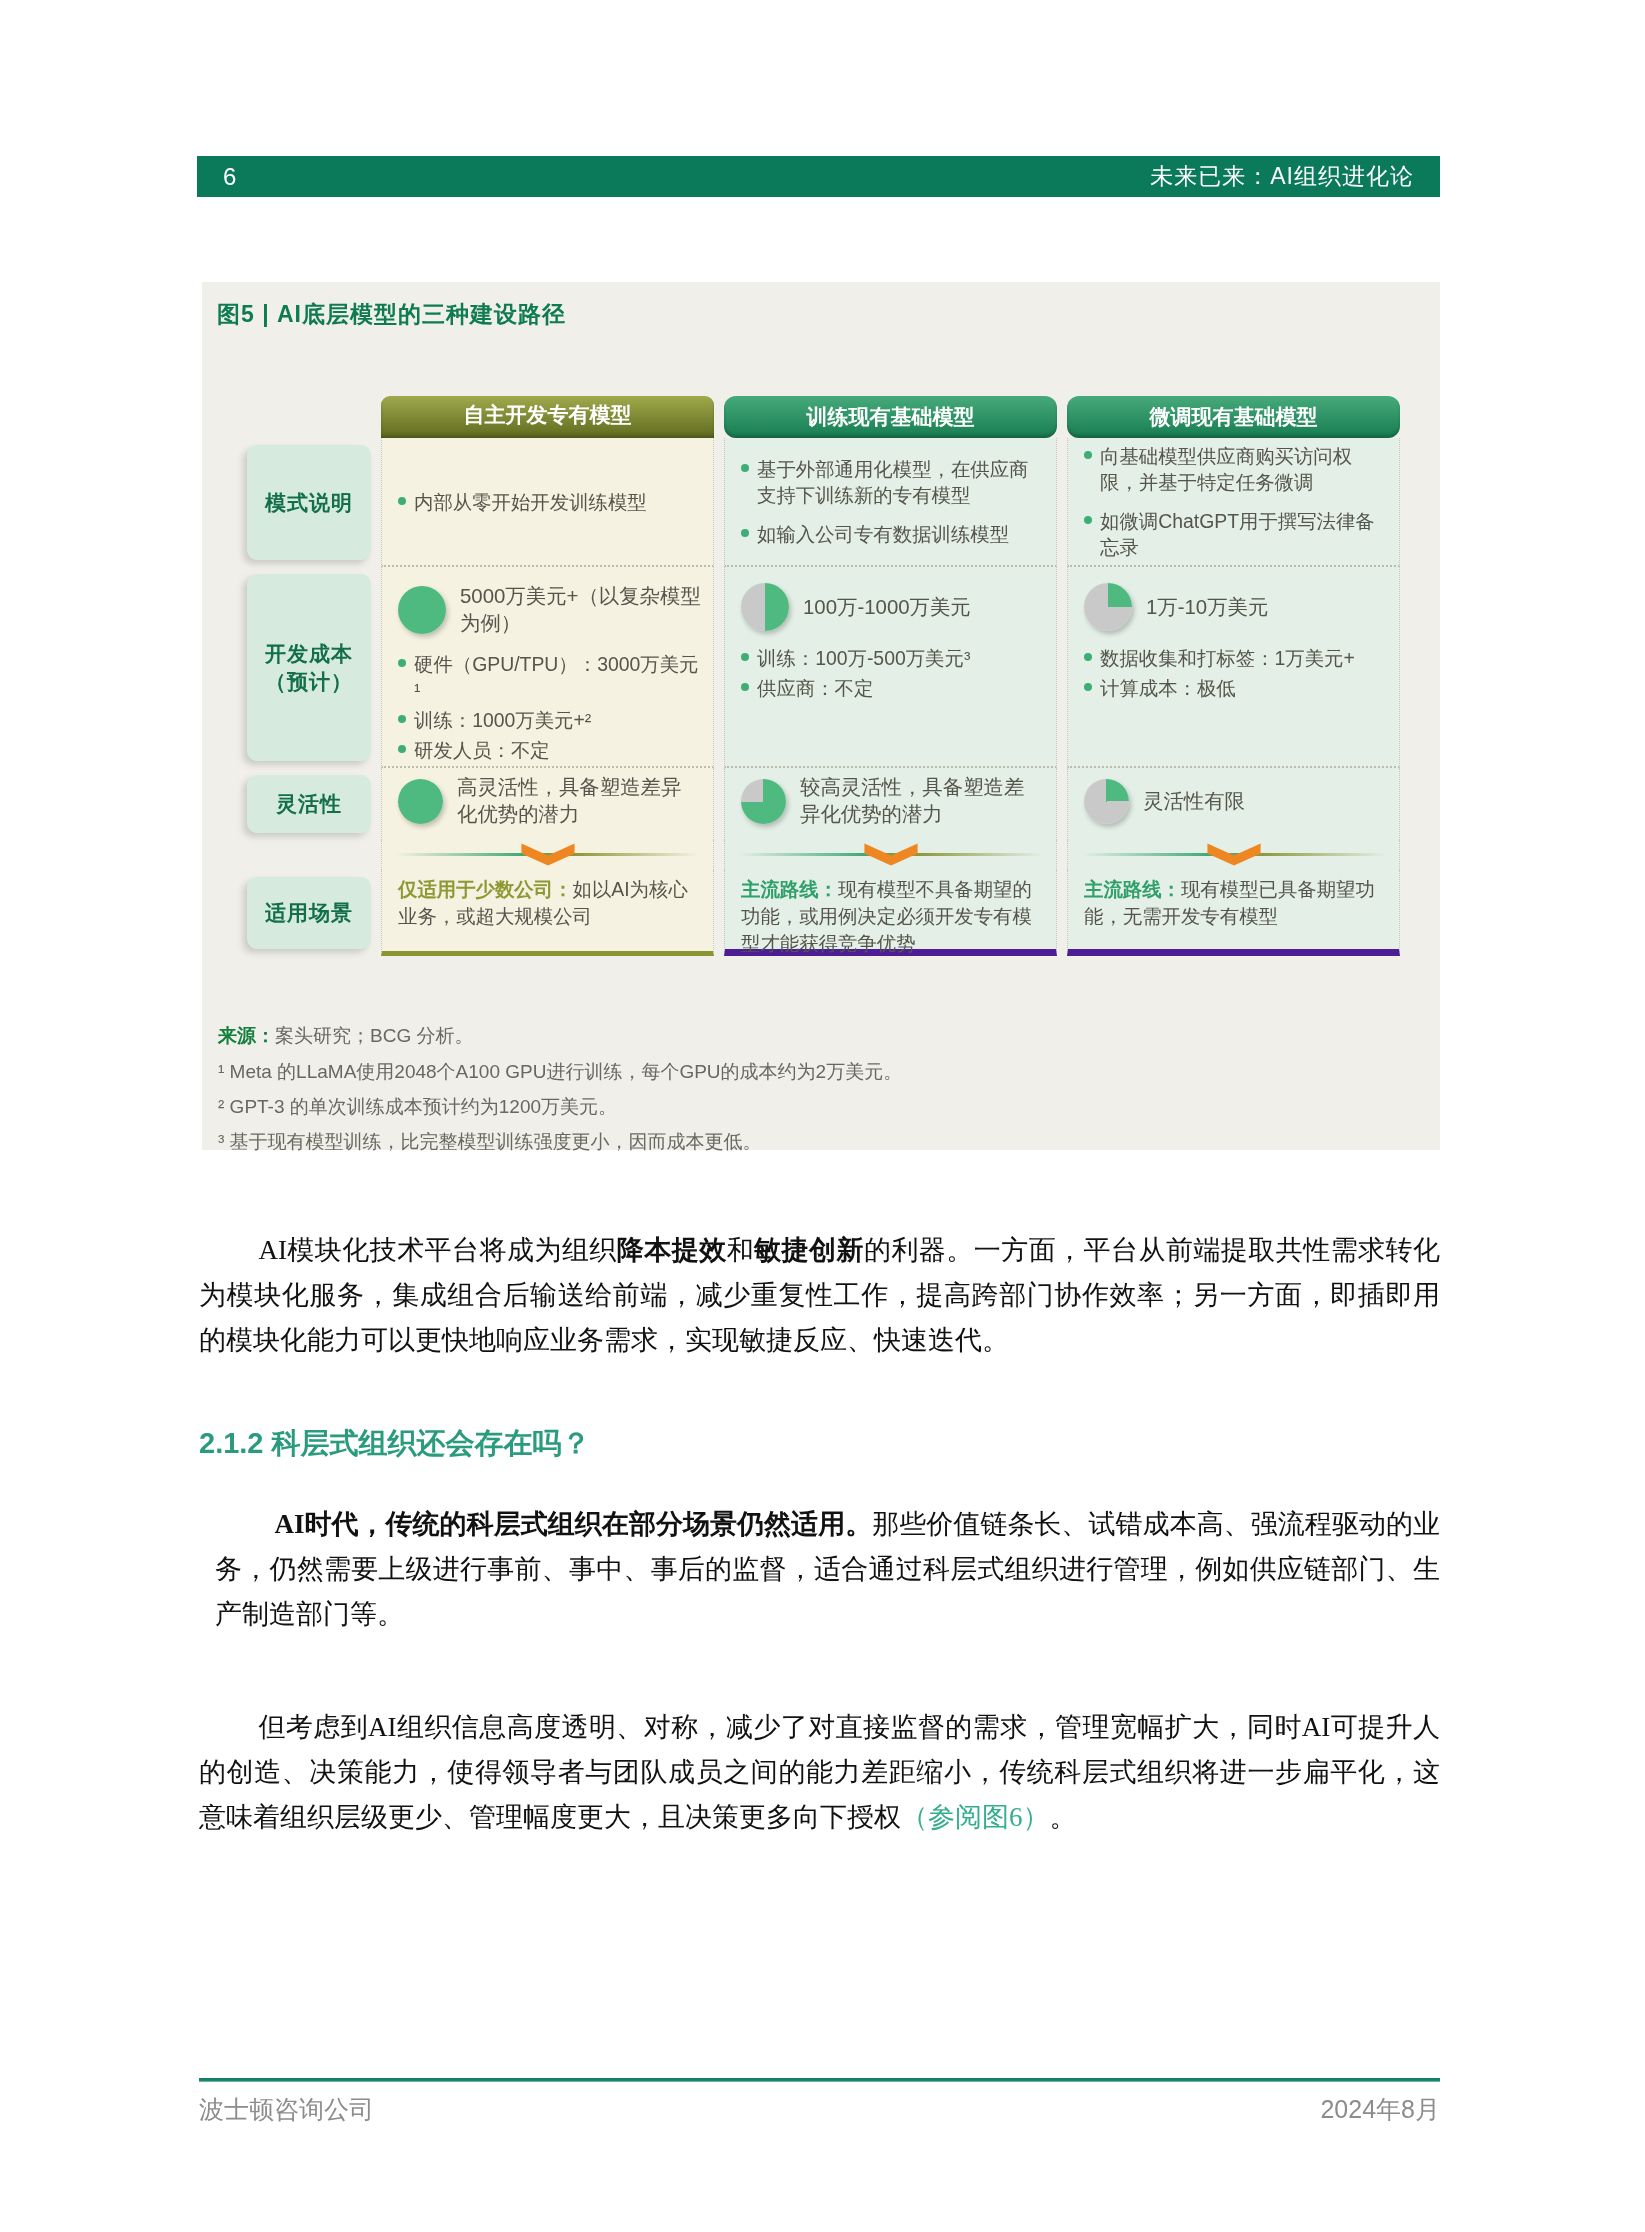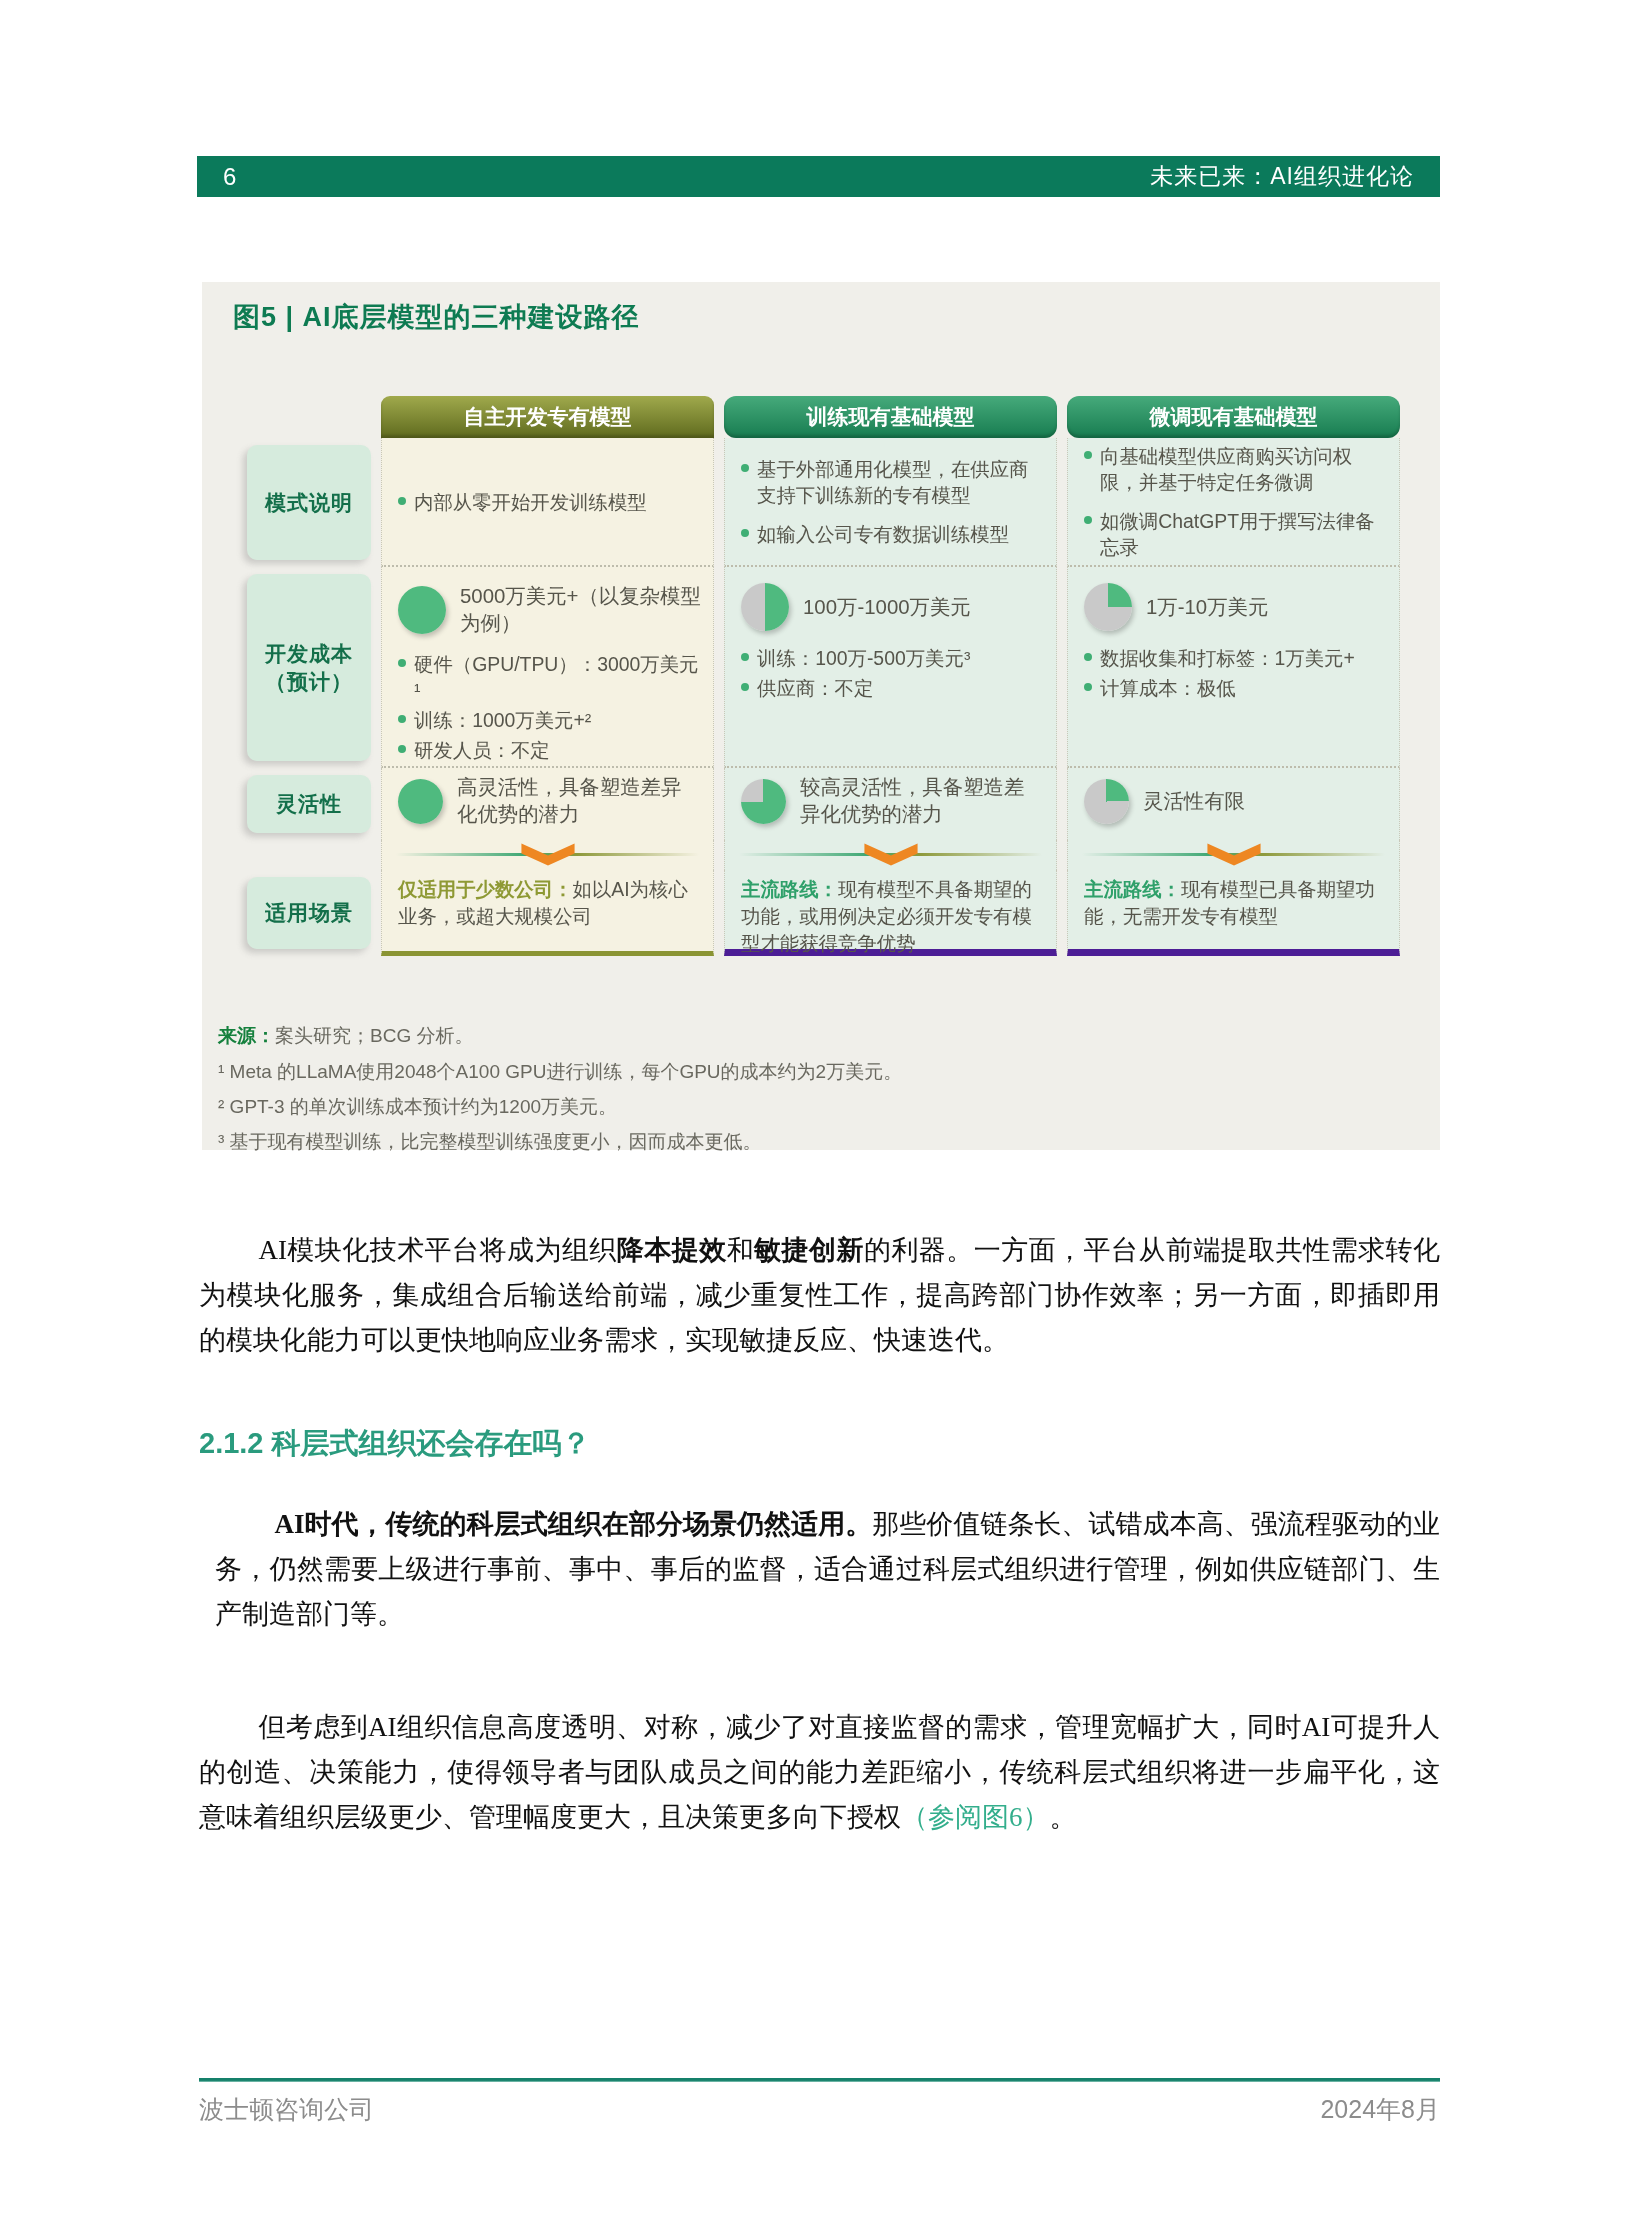--- a/index.html
+++ b/index.html
@@ -19,35 +19,35 @@
   .header-bar .pageno { font-size:24px; }
   .header-bar .doctitle { letter-spacing:1px; }
 
   
   .figure-panel {
     position:absolute; left:202px; top:282px; width:1238px; height:868px;
     background:#F0EFEA;
   }
   .figure-title {
     position:absolute; left:15px; top:17px;
-    color:#0E7B52; font-size:27px; font-weight:700; letter-spacing:1px;margin-left:16px;
+    color:#0E7B52; font-size:23px; font-weight:700; letter-spacing:1px;
   }
   .ftable {
     position:absolute; left:45px; top:114px;
     display:grid;
     grid-template-columns:124px 333px 333px 333px;
     grid-template-rows:42px 129px 201px 72px 30px 86px;
     column-gap:10px;
   }
   .colhead {
     color:#ffffff; font-size:21px; font-weight:700; text-align:center;
     line-height:42px; border-radius:9px 9px 0 0;
     box-shadow:inset 0 -3px 3px rgba(0,0,0,0.18);
   }
-  .colhead.olive { background:linear-gradient(#A0A94C,#5F6A1E); }
+  .colhead.olive { background:linear-gradient(#A0A94C,#5F6A1E);font-family:Liberation Mono, monospace; }
   .colhead.green { background:linear-gradient(#46AA7B,#177C50);border-radius:12px; }
 
   .labelcell { padding:7px 0; }
   .labelblock {
     height:100%; background:#D6EBDD; border-radius:10px;
     display:flex; flex-direction:column; align-items:center; justify-content:center;
     color:#136F4A; font-size:21px; font-weight:700; letter-spacing:1px;
     box-shadow:-4px 4px 6px rgba(110,110,110,0.28);
   }
 

